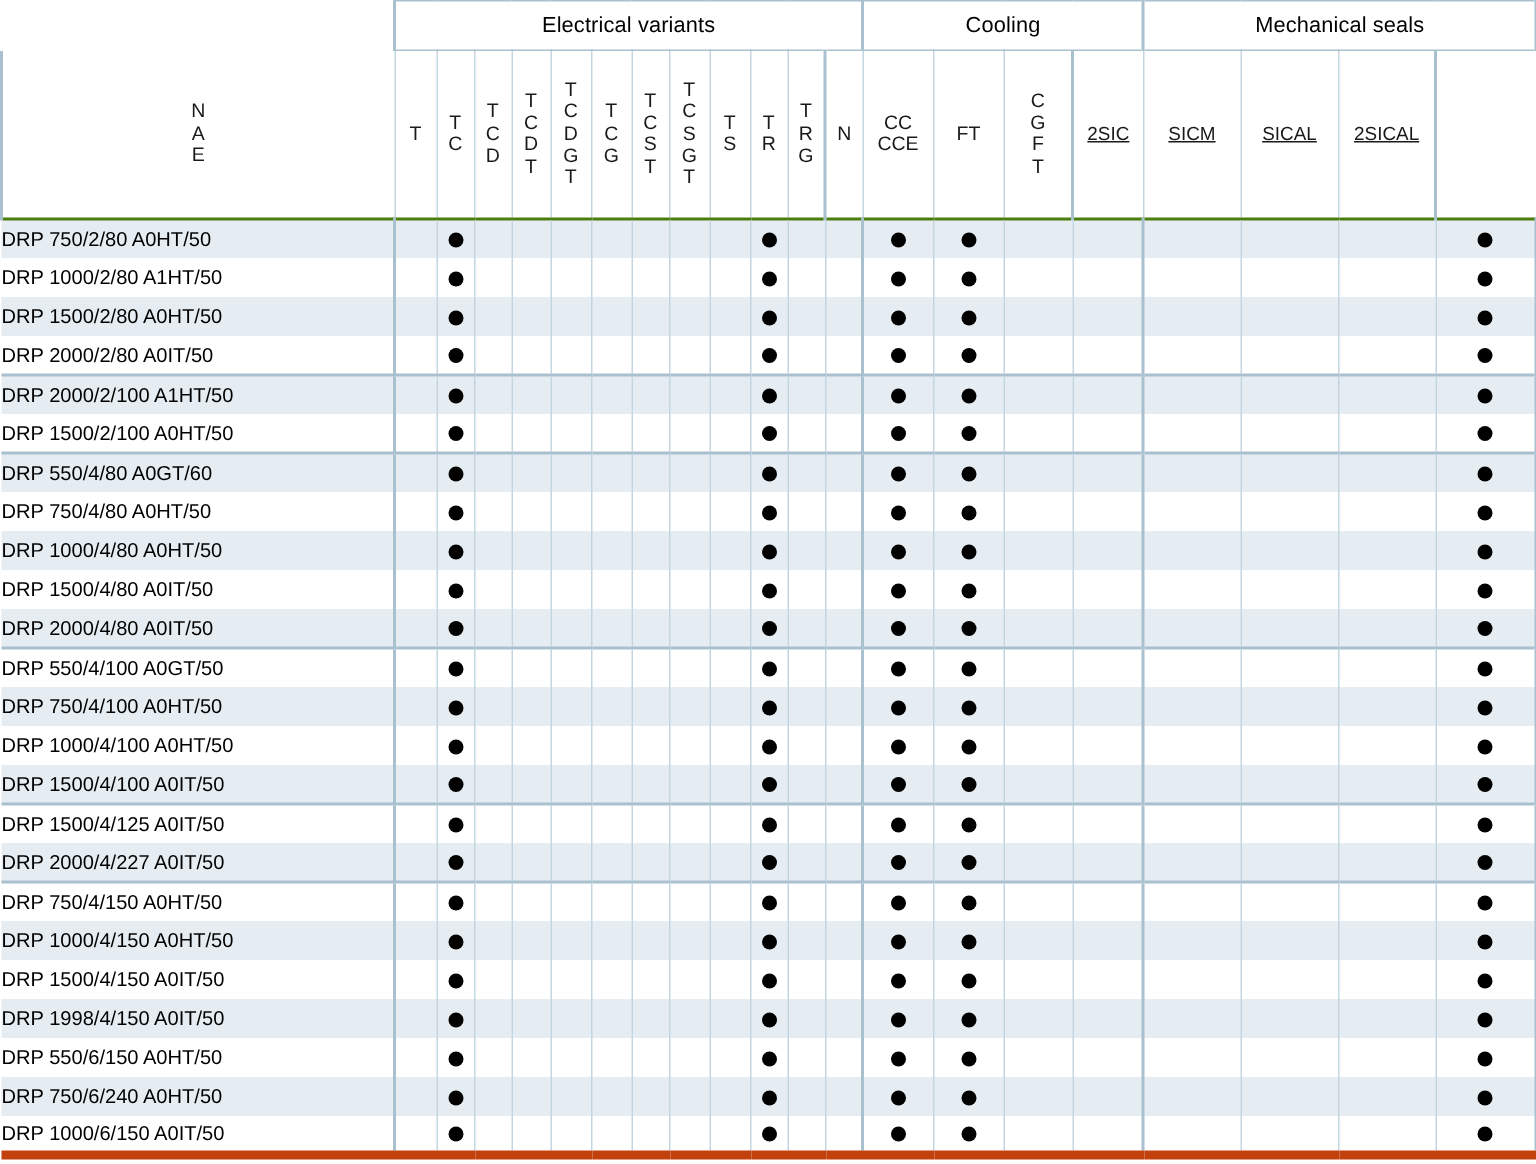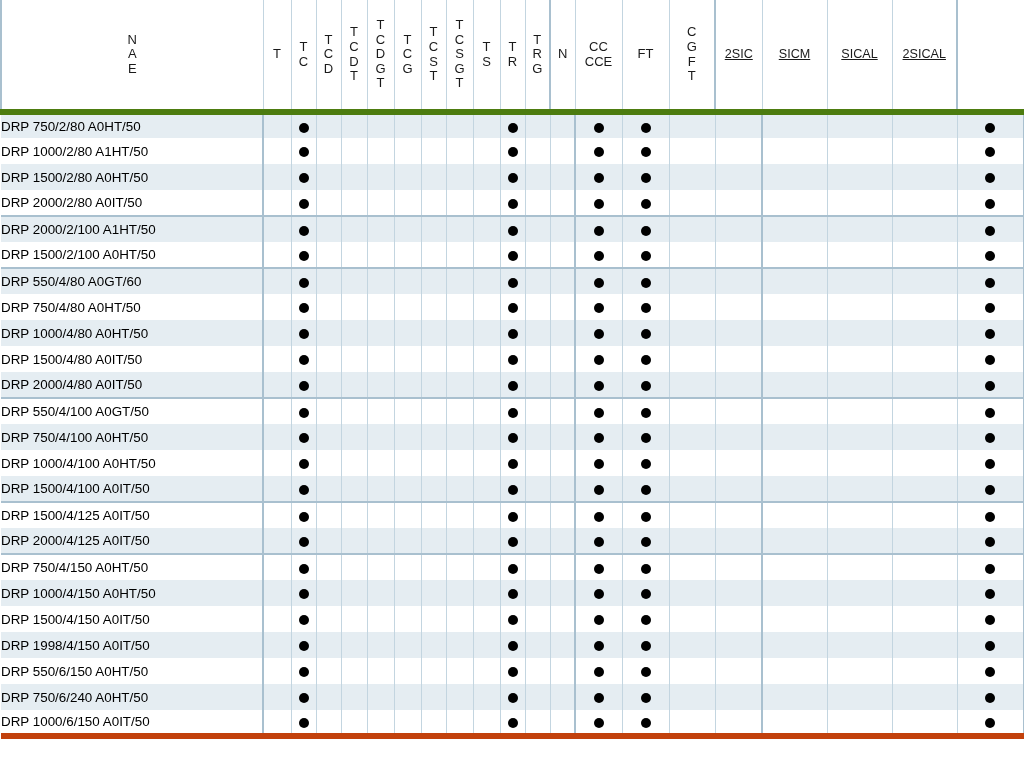--- a/index.html
+++ b/index.html
@@ -107,21 +107,21 @@
   tr.plain .row-label,
   tr.plain .cell { background: #ffffff; }
 
   
   tr.group-start .row-label,
   tr.group-start .cell {
     border-top: 2px solid #a9c0cf;
   }
   tr.first-body .row-label,
   tr.first-body .cell {
-    border-top: 6px solid #4d7c0f;
+    border-top: 2px solid #4d7c0f;
   }
   tr.last-body .row-label,
   tr.last-body .cell {
     border-bottom: 6px solid #c2410c;
   }
 
   .dot {
     display: inline-block;
     width: 10px;
     height: 10px;
@@ -152,20 +152,26 @@
         <col style="width: 47px;">
         <col style="width: 47px;">
         <col style="width: 46px;">
         <col style="width: 47px;">
         <col style="width: 65px;">
         <col style="width: 65px;">
         <col style="width: 65px;">
         <col style="width: 67px;">
       </colgroup>
     <thead>
+      <tr id="group-row">
+        <th class="corner-blank"></th>
+      <th class="group-band grp-sep-left grp-sep-right" colspan="12">Electrical variants</th>
+          <th class="group-band grp-sep-left grp-sep-right" colspan="4">Cooling</th>
+          <th class="group-band grp-sep-left grp-sep-right" colspan="4">Mechanical seals</th>
+        </tr>
       <tr id="subhead-row">
           <th class="sub-head grp-edge-left">
             <span class="stack">N
 A
 E</span>
           </th>
           <th class="sub-head">
             <span class="stack">T</span>
           </th>
           <th class="sub-head">
@@ -614,21 +620,21 @@
           <td class="cell grp-edge-left"><span class="dot"></span></td>
           <td class="cell"><span class="dot"></span></td>
           <td class="cell"></td>
           <td class="cell grp-edge-right"></td>
           <td class="cell grp-edge-left"></td>
           <td class="cell"></td>
           <td class="cell"></td>
           <td class="cell grp-edge-right"><span class="dot"></span></td>
         </tr>
         <tr class="stripe">
-          <td class="row-label">DRP 2000/4/125 A0IT/50</td>
+          <td class="row-label">DRP 2000/4/227 A0IT/50</td>
           <td class="cell grp-edge-left"></td>
           <td class="cell"><span class="dot"></span></td>
           <td class="cell"></td>
           <td class="cell"></td>
           <td class="cell"></td>
           <td class="cell"></td>
           <td class="cell"></td>
           <td class="cell"></td>
           <td class="cell"></td>
           <td class="cell"><span class="dot"></span></td>

